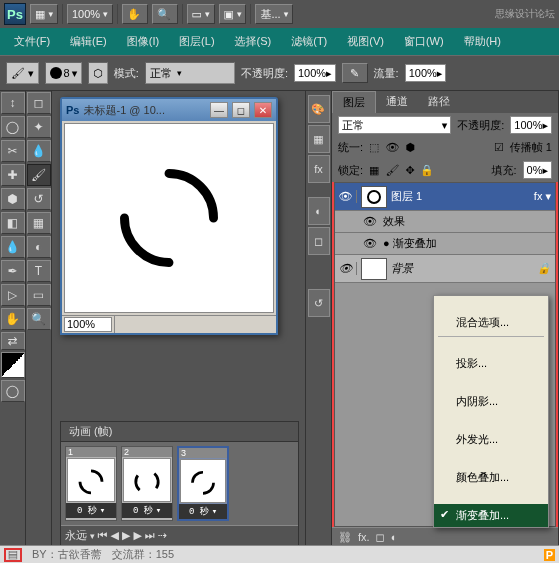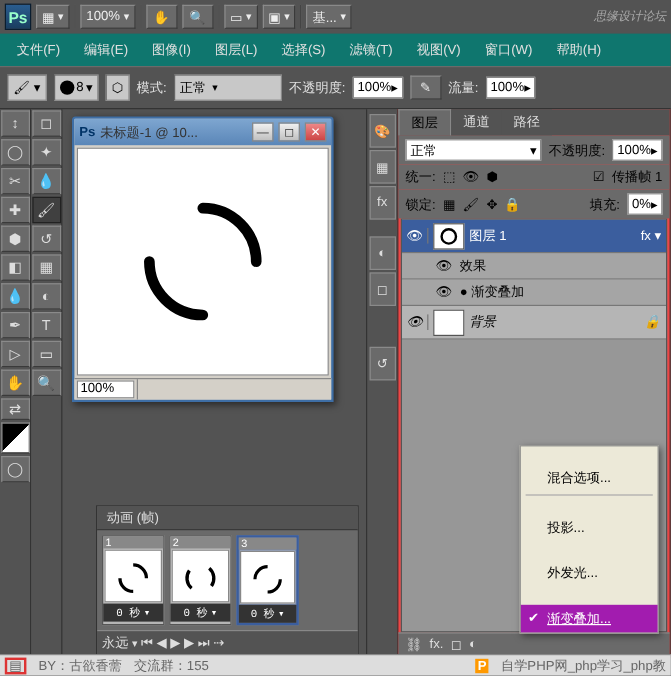--- a/index.html
+++ b/index.html
@@ -39,24 +39,24 @@
   .layer-list { flex:1; background:#979797; border:1px solid #555; margin:0 2px; overflow:hidden;}
   .layer-item { display:flex; align-items:center; height:28px; border-bottom:1px solid #777;}
   .layer-item.sel{ background:#3b5e9e; color:#fff;}
   .layer-item .eye{width:22px; text-align:center; border-right:1px solid #777;}
   .layer-item .thumb{ width:26px; height:22px; background:#fff; border:1px solid #555; margin:0 4px; display:flex; align-items:center; justify-content:center;}
   .layer-item.sub{ padding-left:28px; height:22px; background:#a5a5a5;}
   .layer-item.bg{ background:#b5b5b5; font-style:italic;}
   .layers-footer{ display:flex; gap:6px; padding:3px 6px; background:#6a6a6a; border-top:1px solid #888; color:#ddd;}
   .fx-menu { position:absolute; right:10px; bottom:20px; width:116px; background:#ece9d8; border:1px solid #888; box-shadow:2px 2px 6px rgba(0,0,0,.5); z-index:50;}
   .fx-menu .mi{ padding:4px 10px 4px 22px; color:#000; position:relative;margin-top:15px;}
-  .fx-menu .mi.sel{ background:#a21caf; color:#fff;text-decoration:underline;}
+  .fx-menu .mi.sel{ background:#14532d; color:#fff;}
   .fx-menu .mi.sel::before{ content:"✔"; position:absolute; left:6px;}
   .fx-menu .sep{ height:1px; background:#aaa; margin:2px 4px;}
-  .anim { position:absolute; left:60px; bottom:2px; right:260px; background:#6a6a6a; border:1px solid #333;margin-left:20px;}
+  .anim { position:absolute; left:60px; bottom:2px; right:260px; background:#6a6a6a; border:1px solid #333;}
   .anim-tab{ background:#535353; padding:2px 8px; color:#ddd; border-bottom:1px solid #333;}
   .frames { display:flex; gap:4px; padding:4px; background:#6a6a6a;}
   .frame{ width:52px; background:#b5b5b5; border:1px solid #555;}
   .frame.sel{ border:2px solid #3b5e9e; background:#7a8aaa;}
   .frame .num{ font-size:9px; padding:0 2px; background:#888; color:#fff;}
   .frame .fimg{ height:44px; background:#fff; border:1px solid #888; margin:1px; position:relative;}
   .frame .fdur{ font-size:9px; text-align:center; padding:1px; background:#333; color:#fff;font-family:Liberation Mono, monospace;}
   .anim-ctrl{ display:flex; align-items:center; gap:3px; padding:2px 4px; background:#535353; border-top:1px solid #888; color:#ddd;}
   .statusbar { position:absolute; left:0; right:0; bottom:0; height:18px; background:#ddd; border-top:1px solid #888; display:flex; align-items:center; font-size:11px; color:#666; padding:0 4px; gap:10px;}
   .statusbar .redbox{ border:2px solid #d33; width:18px; height:14px; display:flex; align-items:center; justify-content:center;}
@@ -78,21 +78,21 @@
   <div class="top-btn">✋</div>
   <div class="top-btn">🔍</div>
   <div class="top-sep"></div>
   <div class="top-btn dd">▭</div>
   <div class="top-btn dd">▣</div>
   <div class="top-sep"></div>
   <div class="top-btn dd">
       <span>基...</span>
     </div>
   <div style="flex:1"></div>
-  <div style="color:#aaa; font-size:10px;font-style:italic;">思缘设计论坛</div>
+  <div style="color:#aaa; font-size:10px;">思缘设计论坛</div>
 </div>
 
 <div class="menubar">
   <span>文件(F)</span>
   <span>编辑(E)</span>
   <span>图像(I)</span>
   <span>图层(L)</span>
   <span>选择(S)</span>
   <span>滤镜(T)</span>
   <span>视图(V)</span>
@@ -247,21 +247,23 @@
         <span>◻</span>
         <span>◐</span>
       </div>
     </div>
   </div>
 
   <div class="fx-menu">
     <div class="mi">混合选项...</div>
     <div class="sep"></div>
     <div class="mi">投影...</div>
+    <div class="mi">内阴影...</div>
     <div class="mi">外发光...</div>
+    <div class="mi">颜色叠加...</div>
     <div class="mi sel">渐变叠加...</div>
   </div>
 
   <div class="anim">
     <div class="anim-tab">动画 (帧)</div>
     <div class="frames">
       <div class="frame">
         <div class="num">1</div>
         <div class="fimg">
             <svg width="100%" height="100%" viewBox="0 0 50 44">
@@ -300,14 +302,13 @@
     </div>
   </div>
 </div>
 
 <div class="statusbar">
   <span class="redbox">▤</span>
   <span>BY：古欲香薷</span>
   <span>交流群：155</span>
   <span style="flex:1"></span>
   <span class="orange">P</span>
-  <span>自学PHP网_php学习_php教</span>
 </div>
 
 </body></html>

